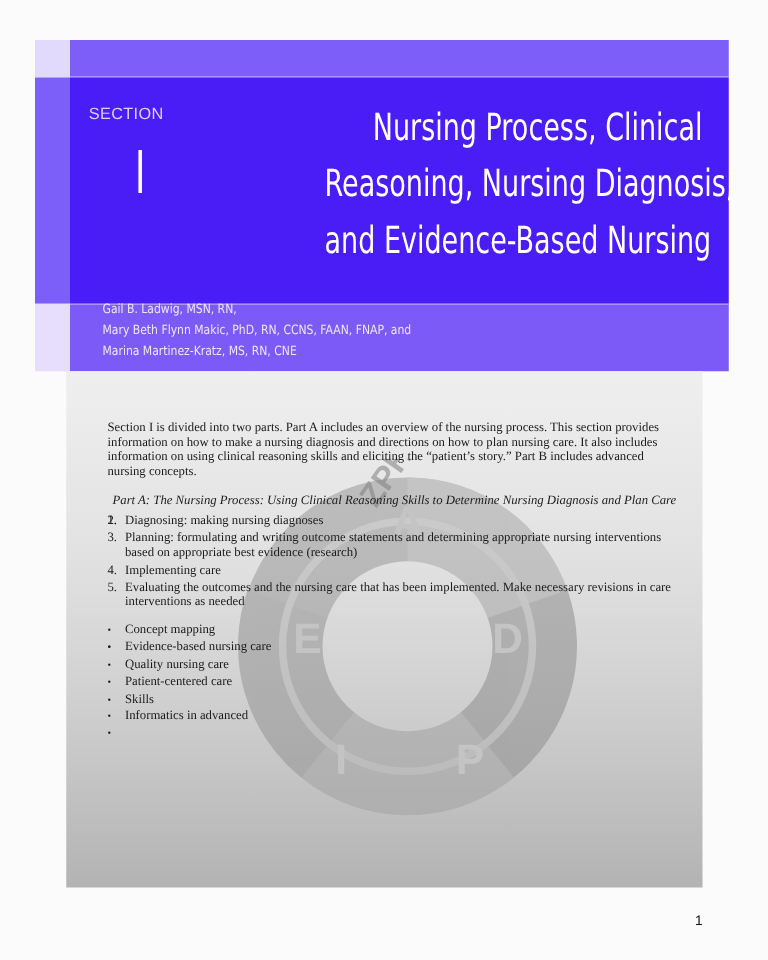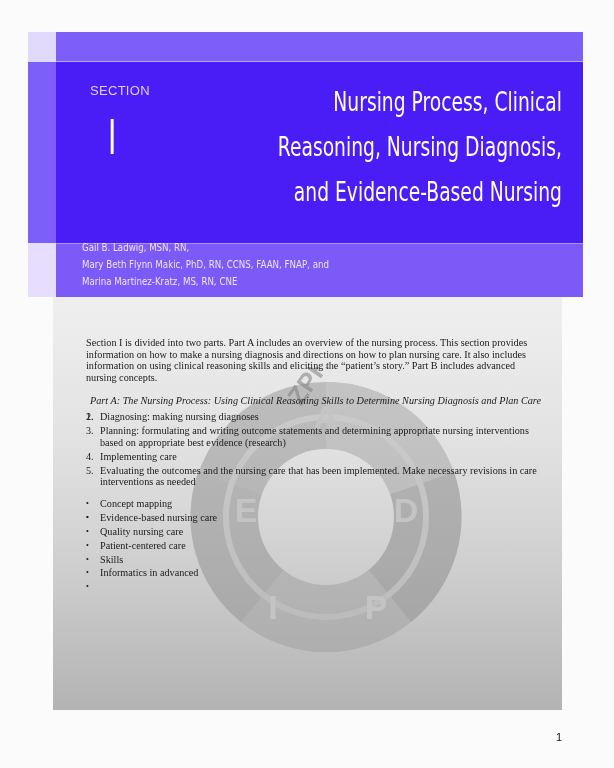--- a/index.html
+++ b/index.html
@@ -11,31 +11,31 @@
     .abs { position: absolute; }
     
     .strip-top { left: 28px; top: 32px; width: 28px; height: 30px; background: #e2dafd; }
     .strip-mid { left: 28px; top: 62px; width: 28px; height: 181px; background: #7c5ef9; }
     .strip-bot { left: 28px; top: 243px; width: 28px; height: 54px; background: #e6defc; }
     .band-top { left: 56px; top: 32px; width: 527px; height: 30px; background: #7e5ef9; border-bottom: 1px solid #b8a6fb; box-sizing: border-box; }
     .title-block { left: 56px; top: 62px; width: 527px; height: 181px; background: #4a1df6; }
     .band-authors { left: 56px; top: 243px; width: 527px; height: 54px; background: #7b5af8; border-top: 1px solid #a995fa; box-sizing: border-box; }
 
     .section-label {
-      left: 90px; top: 83px; font-family: "Liberation Sans", sans-serif;
+      left: 71px; top: 83px; font-family: "Liberation Sans", sans-serif;
       font-size: 13px; letter-spacing: 0.3px; color: #dcd0ff;
     }
     .section-num {
       left: 108px; top: 112px; font-family: "Liberation Sans", sans-serif;
       font-size: 50px; line-height: 1; color: #ffffff; transform: scaleX(0.6); transform-origin: left top;
     }
     .title-lines {
       right: 52px; top: 80px; width: 420px; text-align: right;
       font-family: "DejaVu Sans", sans-serif; color: #ffffff;
-      font-size: 26px; line-height: 45px;
+      font-size: 30px; line-height: 45px;
     }
     .title-lines div { transform: scaleX(0.72); transform-origin: right center; white-space: nowrap; }
     .authors {
       left: 82px; top: 239px; font-family: "DejaVu Sans", sans-serif;
       font-size: 10.2px; line-height: 17px; color: #ece6ff;
     }
     .authors div { transform: scaleX(0.85); transform-origin: left center; white-space: nowrap; }
 
     
     .content-box {

